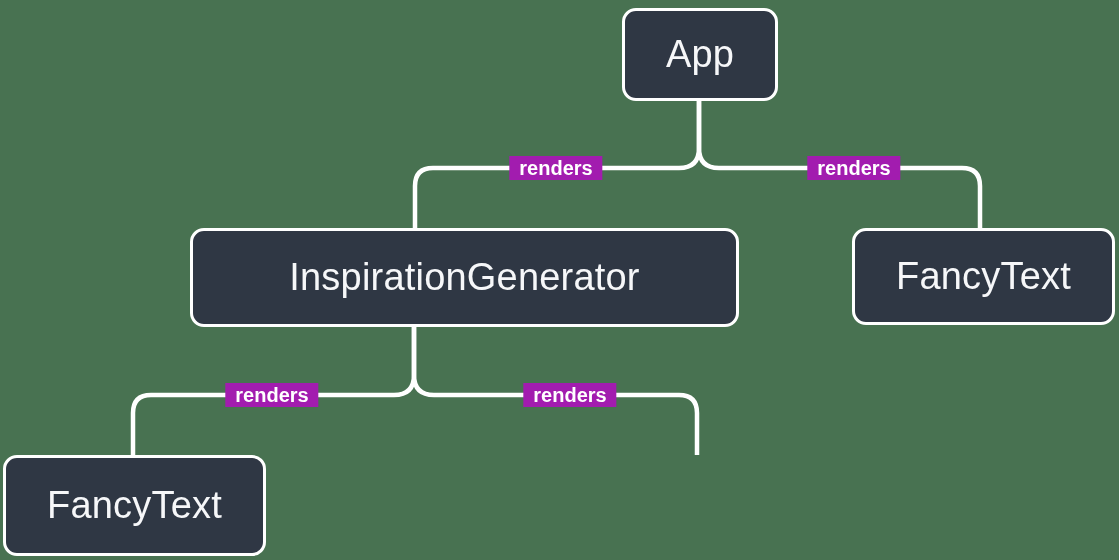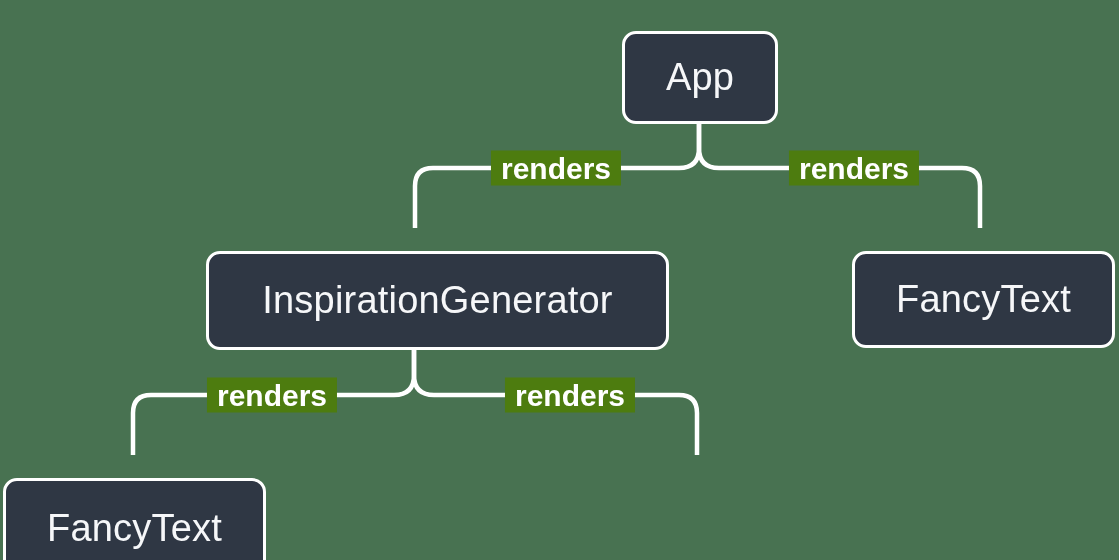--- a/index.html
+++ b/index.html
@@ -28,28 +28,27 @@
     border: 3.5px solid #ffffff;
     border-radius: 14px;
     display: flex;
     align-items: center;
     justify-content: center;
     color: #f6f7f9;
     font-size: 38px;
     font-weight: 500;
     letter-spacing: 0.2px;
     white-space: nowrap;
-    margin-top: 23px;
   }
   .edge-label {
     position: absolute;
     transform: translate(-50%, -50%);
-    background: #4d7c0f;
+    background: #a21caf;
     color: #ffffff;
-    font-size: 30px;
+    font-size: 20px;
     font-weight: 600;
     line-height: 1.1;
     padding: 1px 10px;
     white-space: nowrap;
   }
 </style>
 </head>
 <body>
 
 <div class="canvas">
@@ -62,21 +61,21 @@
 
     <path d="M 414 325 L 414 375 Q 414 395 394 395 L 151 395 Q 133 395 133 413 L 133 455"></path>
 
     <path d="M 414 325 L 414 375 Q 414 395 434 395 L 679 395 Q 697 395 697 413 L 697 455"></path>
   </svg>
 
   <div class="node" style="left:622px; top:8px; width:156px; height:93px;">
     <span>App</span>
   </div>
 
-  <div class="node" style="left:206px; top:228px; width:463px; height:99px;">
+  <div class="node" style="left:190px; top:228px; width:549px; height:99px;">
     <span>InspirationGenerator</span>
   </div>
 
   <div class="node" style="left:852px; top:228px; width:263px; height:97px;">
     <span>FancyText</span>
   </div>
 
   <div class="node" style="left:3px; top:455px; width:263px; height:101px;">
     <span>FancyText</span>
   </div>

